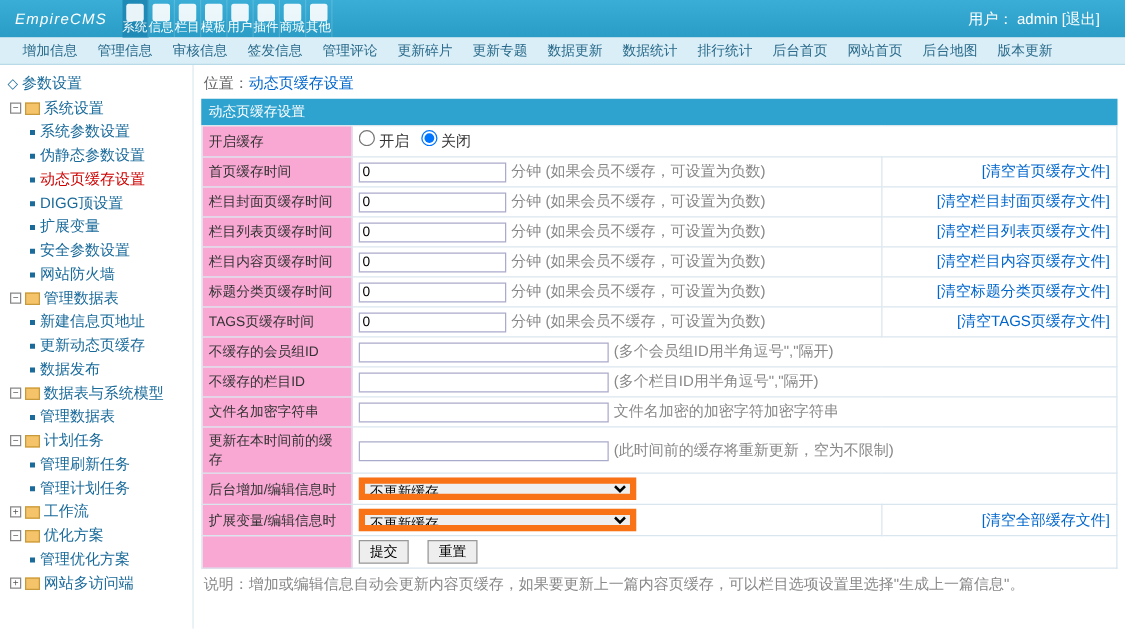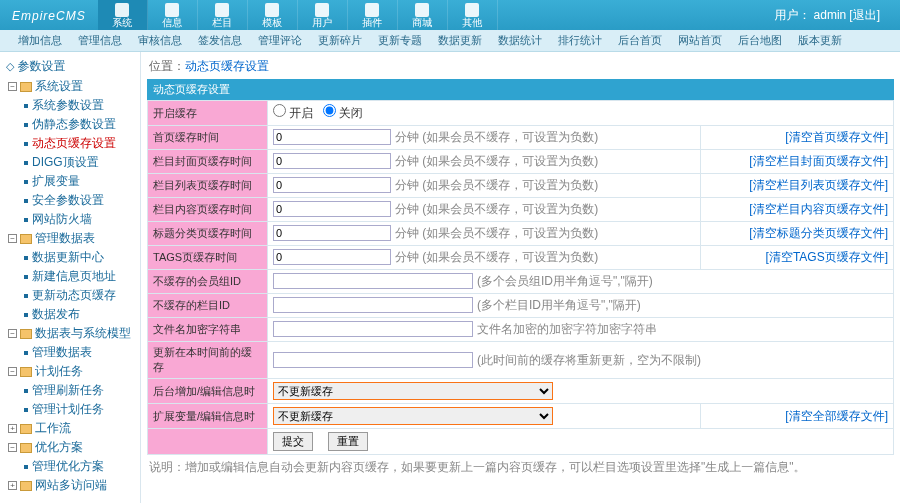--- a/index.html
+++ b/index.html
@@ -2,48 +2,48 @@
 <html><head>
 <meta charset="utf-8">
 <style>
 *{box-sizing:border-box;margin:0;padding:0;font-family:"Microsoft YaHei",Arial,sans-serif;font-size:12px}
 body{background:#fff}
 .wrap{width:900px;height:503px;overflow:hidden;position:relative}
 .topbar{height:30px;background:linear-gradient(#3aaed6,#2a9cc6);display:flex;align-items:center;color:#fff}
 .logo{font-size:16px;font-weight:bold;font-style:italic;padding:0 12px;letter-spacing:1px}
 .logo span{font-weight:normal}
 .topmenu{display:flex;height:30px}
-.topmenu .mi{width:50px;display:flex;flex-direction:column;align-items:center;justify-content:center;cursor:pointer;border-right:1px solid rgba(255,255,255,0.15)}
+.topmenu .mi{width:21px;display:flex;flex-direction:column;align-items:center;justify-content:center;cursor:pointer;border-right:1px solid rgba(255,255,255,0.15)}
 .topmenu .mi.active{background:#1e8ab5}
 .topmenu .ic{width:14px;height:14px;background:#fff;border-radius:2px;opacity:.9;margin-bottom:1px}
 .topmenu .lb{font-size:10px;line-height:10px}
 .userbox{margin-left:auto;padding-right:20px;font-size:11px}
 .userbox a{color:#fff;text-decoration:none}
 .subbar{height:22px;background:#d9eef7;border-bottom:1px solid #b9dbe8;display:flex;align-items:center;padding-left:10px}
 .subbar span{padding:0 8px;color:#2a6a8a;cursor:pointer;font-size:11px}
 .body{display:flex;height:451px}
-.side{width:141px;background:#fff;border-right:1px solid #d9e6ee;overflow-y:auto;padding:4px 2px}
+.side{width:155px;background:#fff;border-right:1px solid #d9e6ee;overflow-y:auto;padding:4px 2px}
 .side::-webkit-scrollbar{width:8px}
 .st{color:#1a6a9a;padding:2px 0 2px 4px;font-size:11px}
 .gt{display:flex;align-items:center;padding:1px 0 1px 6px;color:#1a6a9a;font-size:11px;cursor:pointer}
 .gt .pm{width:9px;height:9px;border:1px solid #888;display:inline-flex;align-items:center;justify-content:center;font-size:8px;line-height:8px;margin-right:3px;color:#555;background:#fff}
 .gt .fd{width:12px;height:10px;background:#f5c36a;border:1px solid #c99a3a;margin-right:3px}
 .leaf{display:flex;align-items:center;padding:1px 0 1px 22px;color:#1a6a9a;font-size:11px;cursor:pointer}
 .leaf .dot{width:4px;height:4px;background:#1a6a9a;margin-right:4px}
 .leaf.sel{color:#c00}
 .main{flex:1;overflow-y:auto;padding:4px 6px;background:#fff}
 .crumb{color:#666;font-size:11px;padding:2px 0 4px 2px}
 .crumb a{color:#06c;text-decoration:none}
 .panel-h{background:#2fa3d0;color:#fff;padding:3px 6px;font-size:11px}
 table.ft{width:100%;border-collapse:collapse}
 table.ft td{border:1px solid #d9e6ee;padding:3px 5px;font-size:11px;color:#333;vertical-align:middle}
 table.ft td.lab{width:120px;background:#f9a8d4}
 table.ft input[type=text]{width:118px;height:16px;border:1px solid #aac;font-size:11px;padding:0 2px}
 table.ft input.w2{width:200px}
-table.ft select{width:280px;height:18px;border:1px solid #f97316;font-size:11px}
+table.ft select{width:222px;height:18px;border:5px solid #f97316;font-size:11px}
 .hint{color:#888;margin-left:4px}
 .link{color:#06c;cursor:pointer}
 td.act{text-align:right;padding-right:10px}
 .btn{padding:1px 8px;border:1px solid #999;background:#eee;cursor:pointer;font-size:11px;margin-right:12px}
 .note{color:#888;font-size:12px;padding:4px 2px}
 </style>
 </head>
 <body>
 <div class="wrap">
 
@@ -147,24 +147,20 @@
             <span class="dot"></span>
             <span>网站防火墙</span>
           </div>
           <div class="gt">
             <span class="pm">−</span>
             <span class="fd"></span>
             <span>管理数据表</span>
           </div>
           <div class="leaf">
             <span class="dot"></span>
-            <span>数据更新中心</span>
-          </div>
-          <div class="leaf">
-            <span class="dot"></span>
             <span>新建信息页地址</span>
           </div>
           <div class="leaf">
             <span class="dot"></span>
             <span>更新动态页缓存</span>
           </div>
           <div class="leaf">
             <span class="dot"></span>
             <span>数据发布</span>
           </div>

